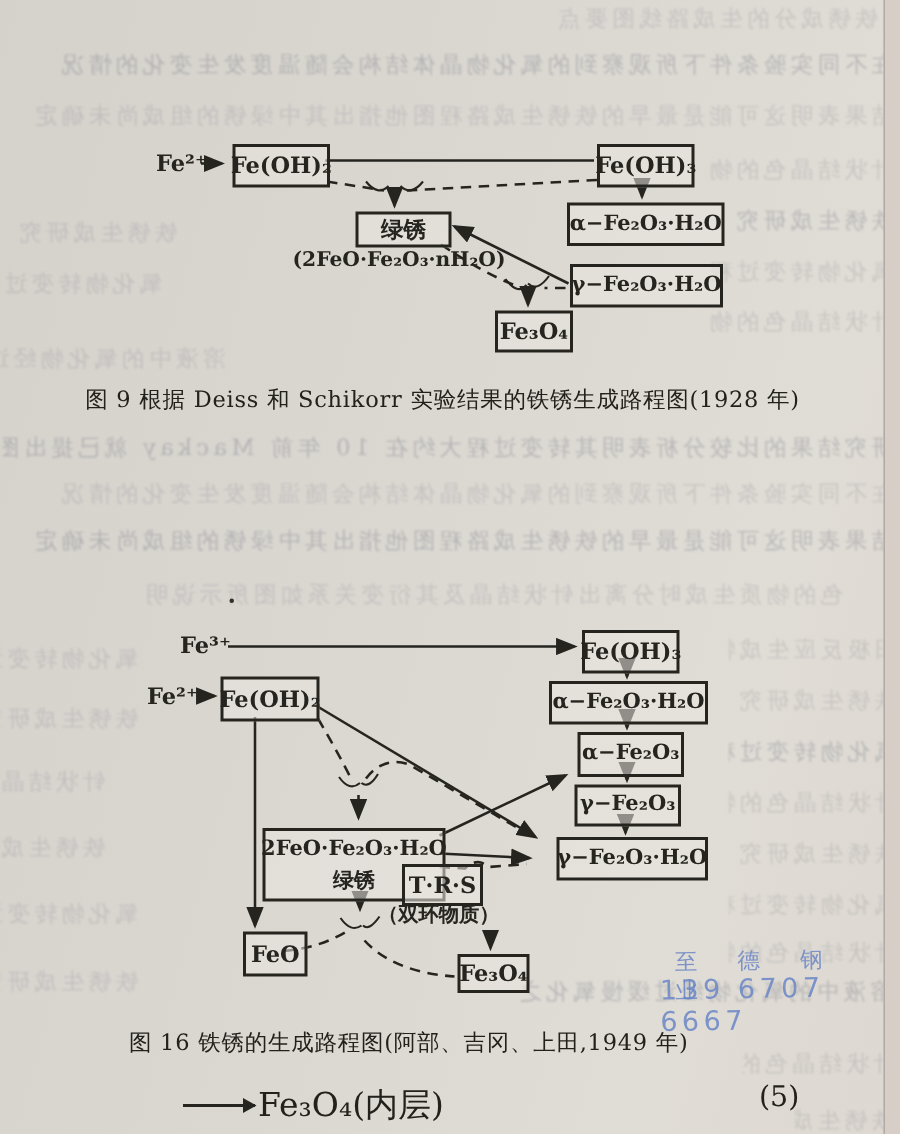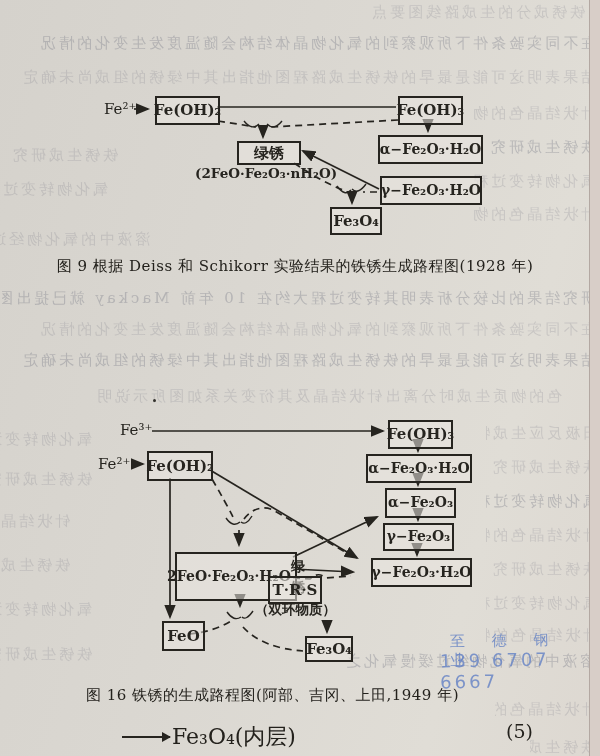--- a/index.html
+++ b/index.html
@@ -15,23 +15,23 @@
   
   .bt{position:absolute;white-space:nowrap;overflow:hidden;height:19px;
     font-size:15px;letter-spacing:3px;color:rgba(108,112,124,0.20);
     transform:scaleX(-1);filter:blur(0.6px);pointer-events:none;}
   .bt.dark{color:rgba(100,104,118,0.30);}
   
   .node{position:absolute;border:2px solid #26241f;background:rgba(233,230,224,0.55);
     display:flex;align-items:center;justify-content:center;
     font-weight:bold;font-size:15px;line-height:1.1;text-align:center;}
   .node.small{font-size:14px;}
-  .node.two-line{flex-direction:row;font-size:14px;line-height:1.45;text-align:center;}
-  .lbl{position:absolute;font-weight:normal;font-size:15px;white-space:nowrap;}
-  .sub-formula{position:absolute;font-weight:bold;font-size:13.5px;white-space:nowrap;text-align:right;}
+  .node.two-line{flex-direction:column;font-size:14px;line-height:1.45;text-align:center;}
+  .lbl{position:absolute;font-weight:bold;font-size:15px;white-space:nowrap;}
+  .sub-formula{position:absolute;font-weight:bold;font-size:13.5px;white-space:nowrap;text-align:left;}
   .caption{position:absolute;font-size:15px;letter-spacing:0.5px;white-space:nowrap;
     font-weight:500;color:#23211c;}
   svg.wires{position:absolute;left:0;top:0;pointer-events:none;}
   
   .equation{position:absolute;display:flex;align-items:center;font-size:22px;
     font-weight:500;color:#23211c;white-space:nowrap;}
   .eq-arrow{position:relative;width:48px;height:2px;background:#26241f;margin:0 2px 0 4px;}
   .eq-arrow:after{content:"";position:absolute;right:-1px;top:-4px;border-left:9px solid #26241f;
     border-top:5px solid transparent;border-bottom:5px solid transparent;}
   .eq-number{position:absolute;font-size:19px;color:#23211c;}

